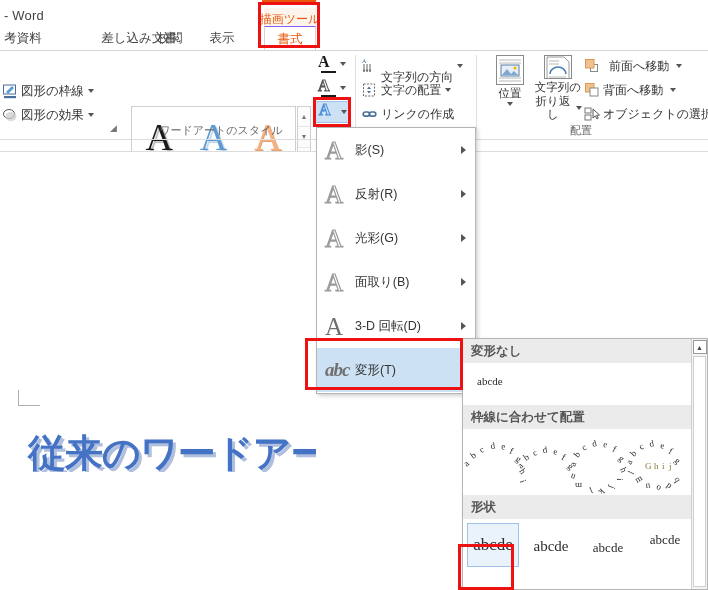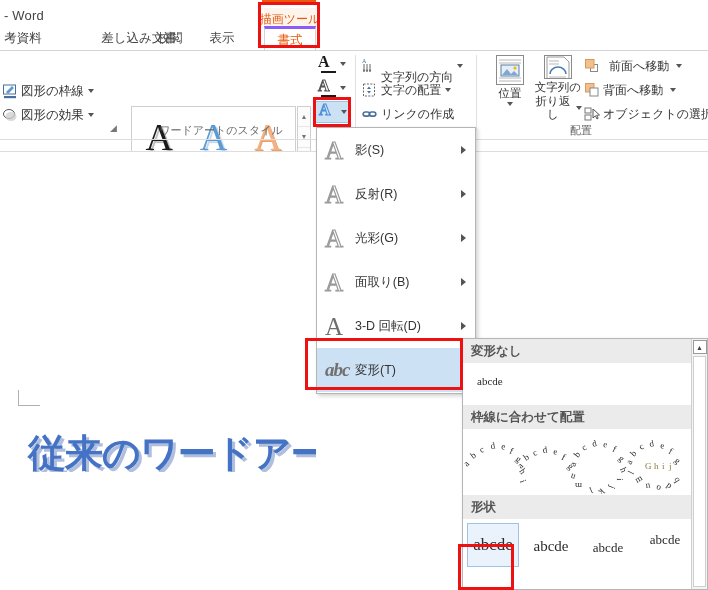--- a/index.html
+++ b/index.html
@@ -47,21 +47,21 @@
     background:#ffffff;
   }
   .tab {
     position:absolute; top:0; height:25px;
     display:flex; align-items:center; justify-content:center;
     font-size:12.5px; color:#444444; white-space:nowrap;
   }
   .tab.ctx {
     background:#ffffff; color:#e8590c;
     border-left:1px solid #d4d4d4; border-right:1px solid #d4d4d4;
-    border-top:3px solid #8b5cf6;
+    border-top:1px solid #8b5cf6;
   }
   .ribbon-sep {
     position:absolute; left:0; top:50px; width:708px; height:1px;
     background:#d4d4d4;
   }
 
   
   .ribbon {
     position:absolute; left:0; top:51px; width:708px; height:88px;
     background:#ffffff;

